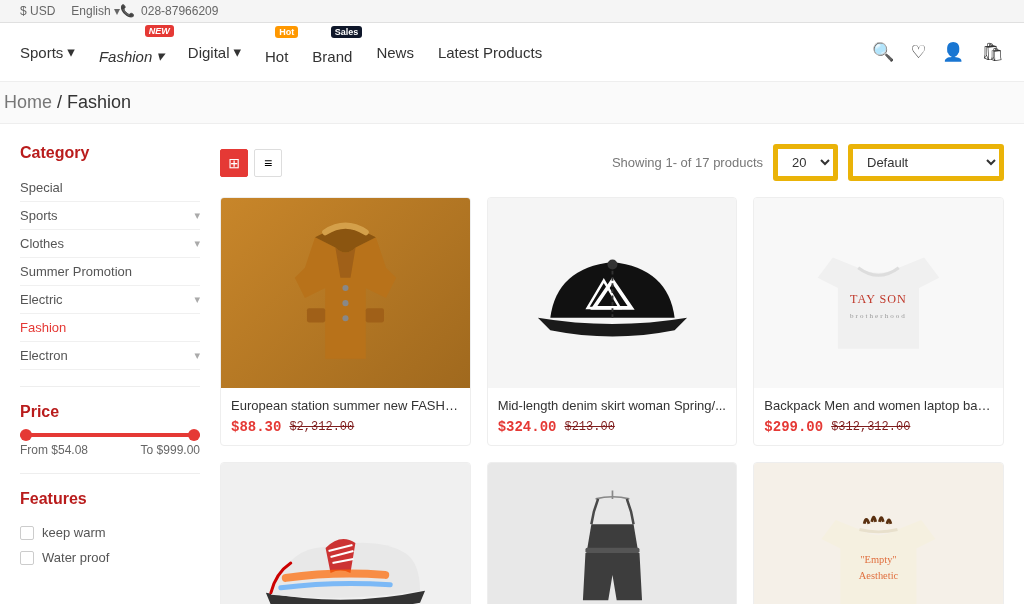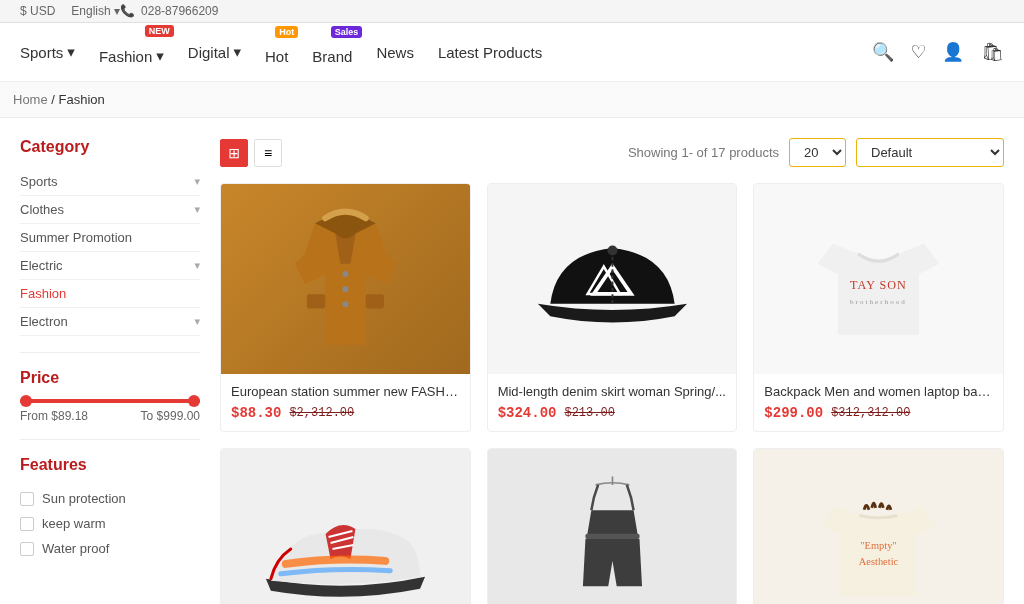--- a/index.html
+++ b/index.html
@@ -35,28 +35,28 @@
       top: -10px;
       right: -10px;
       font-size: 9px;
       font-weight: bold;
       padding: 1px 4px;
       border-radius: 3px;
       color: #fff;
     }
     .badge-new { background: #e53935; }
     .badge-hot { background: #ff9800; }
-    .badge-sales { background: #6d28d9; }
+    .badge-sales { background: #0f172a; }
     .header-icons { display: flex; align-items: center; gap: 16px; }
     .header-icon { cursor: pointer; font-size: 18px; color: #333; }
 
     
     .breadcrumb {
-      padding: 10px 13px;
-      font-size: 13px;
+      padding: 10px 4px;
+      font-size: 18px;
       color: #777;
       border-bottom: 1px solid #eee;
       background: #fafafa;
     }
     .breadcrumb a { color: #777; text-decoration: none; }
     .breadcrumb span { color: #333; font-weight: 500; }
 
     
     .main-layout {
       display: flex;
@@ -140,21 +140,21 @@
     .view-toggles { display: flex; gap: 6px; }
     .view-toggle-btn {
       width: 28px; height: 28px; border: 1px solid #ddd; background: #fff;
       cursor: pointer; display: flex; align-items: center; justify-content: center;
       font-size: 14px; border-radius: 2px;
     }
     .view-toggle-btn.active { background: #e53935; color: #fff; border-color: #e53935; }
     .content-filters { display: flex; align-items: center; gap: 10px; }
     .showing-text { font-size: 13px; color: #777; }
     .filter-select {
-      border: 1px solid #eab308;
+      border: 5px solid #eab308;
       padding: 5px 10px;
       font-size: 13px;
       border-radius: 3px;
       cursor: pointer;
       background: #fff;
       color: #333;
     }
 
     
     .product-grid {
@@ -236,21 +236,21 @@
     <span>028-87966209</span>
   </div>
 </div>
 
 <div class="header">
   <nav class="nav">
     <div class="nav-item">
       <span>Sports</span>
       <span>▾</span>
     </div>
-    <div class="nav-item" style="position:relative; padding-top:12px;">
+    <div class="nav-item" style="position:relative; padding-top:12px;font-style:italic;">
       <span class="badge badge-new">NEW</span>
       <span>Fashion</span>
       <span>▾</span>
     </div>
     <div class="nav-item">
       <span>Digital</span>
       <span>▾</span>
     </div>
     <div class="nav-item" style="position:relative; padding-top:12px;">
       <span class="badge badge-hot">Hot</span>
@@ -280,20 +280,23 @@
   <span> / </span>
   <span>Fashion</span>
 </div>
 
 <div class="main-layout">
 
   <aside class="sidebar">
     <div class="sidebar-section-title">Category</div>
 
     <div class="sidebar-item">
+      <span>Special</span>
+    </div>
+    <div class="sidebar-item">
       <span>Sports</span>
       <span class="chevron">▾</span>
     </div>
     <div class="sidebar-item">
       <span>Clothes</span>
       <span class="chevron">▾</span>
     </div>
     <div class="sidebar-item">
       <span>Summer Promotion</span>
     </div>
@@ -312,33 +315,29 @@
     <div class="sidebar-divider"></div>
 
     <div class="price-section">
       <div class="sidebar-section-title">Price</div>
       <div class="price-slider-track">
         <div class="price-slider-fill"></div>
         <div class="price-slider-thumb-left"></div>
         <div class="price-slider-thumb-right"></div>
       </div>
       <div class="price-range-labels">
-        <span>From $89.18</span>
+        <span>From $54.08</span>
         <span>To $999.00</span>
       </div>
     </div>
 
     <div class="sidebar-divider"></div>
 
     <div>
       <div class="sidebar-section-title">Features</div>
-      <div class="feature-item">
-        <span class="feature-checkbox"></span>
-        <span>Sun protection</span>
-      </div>
       <div class="feature-item">
         <span class="feature-checkbox"></span>
         <span>keep warm</span>
       </div>
       <div class="feature-item">
         <span class="feature-checkbox"></span>
         <span>Water proof</span>
       </div>
     </div>
 

